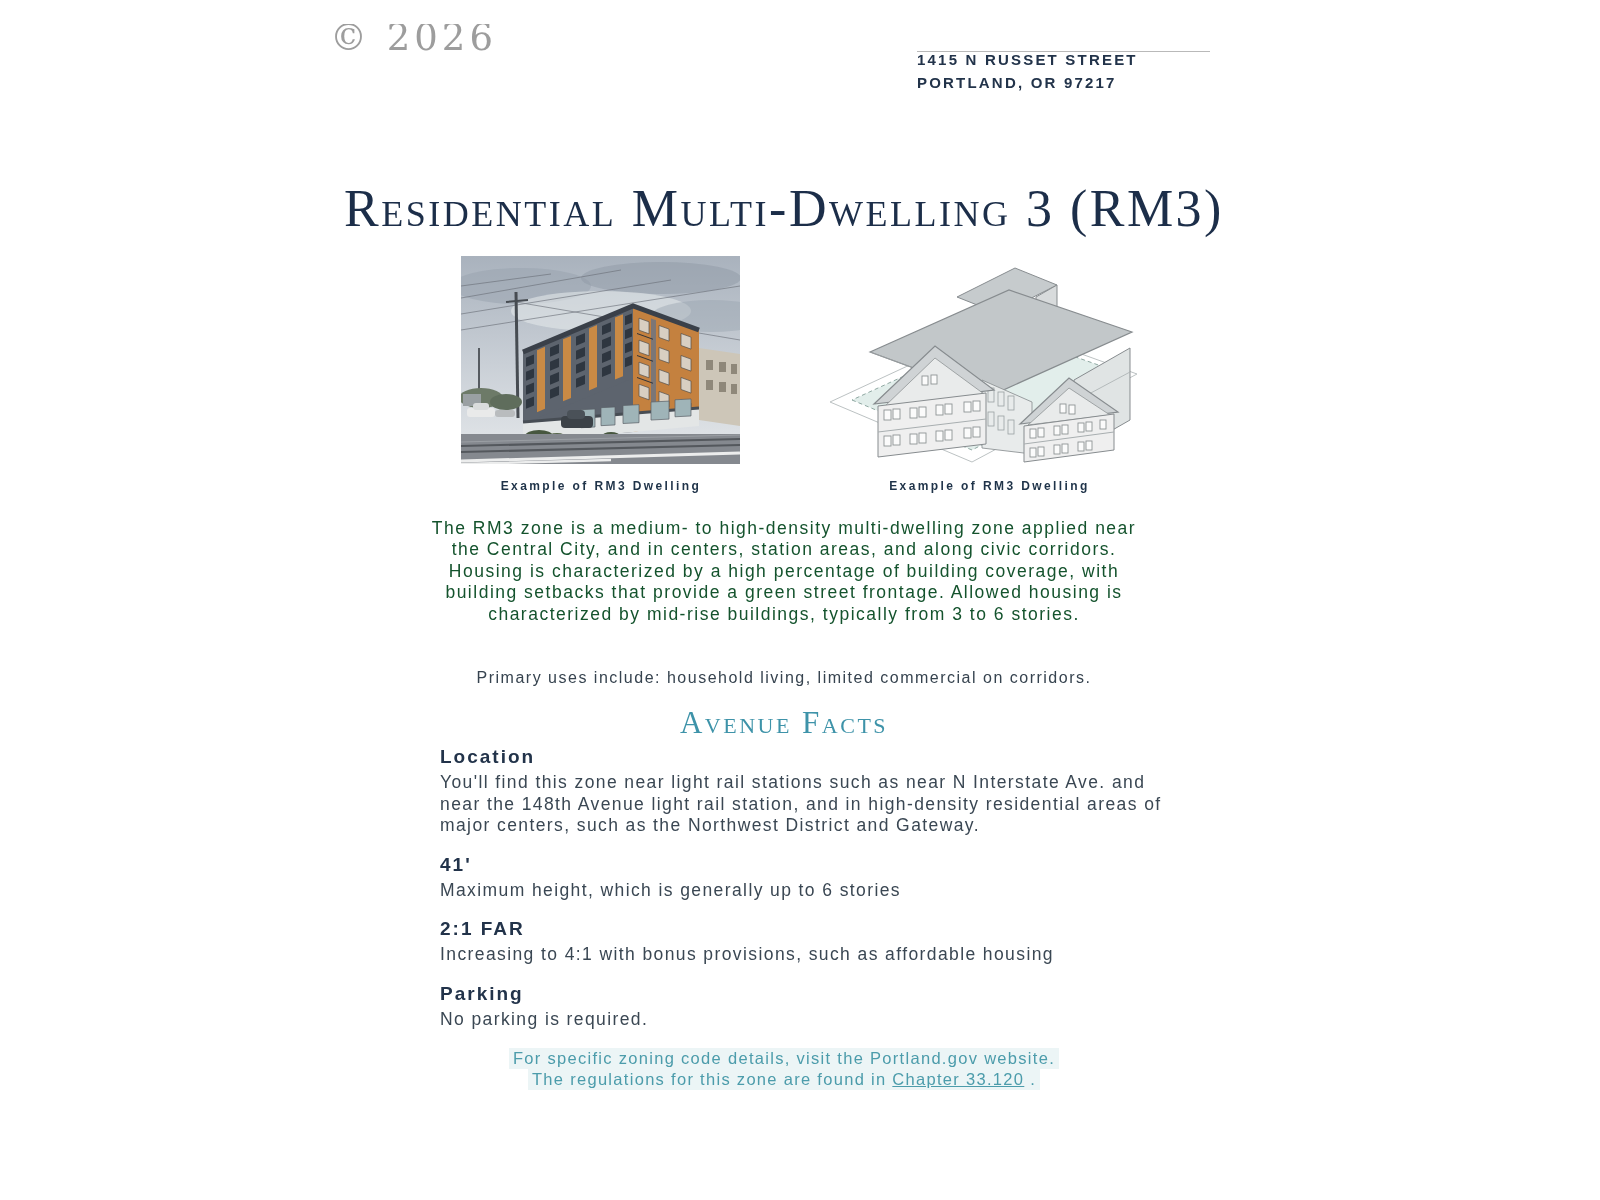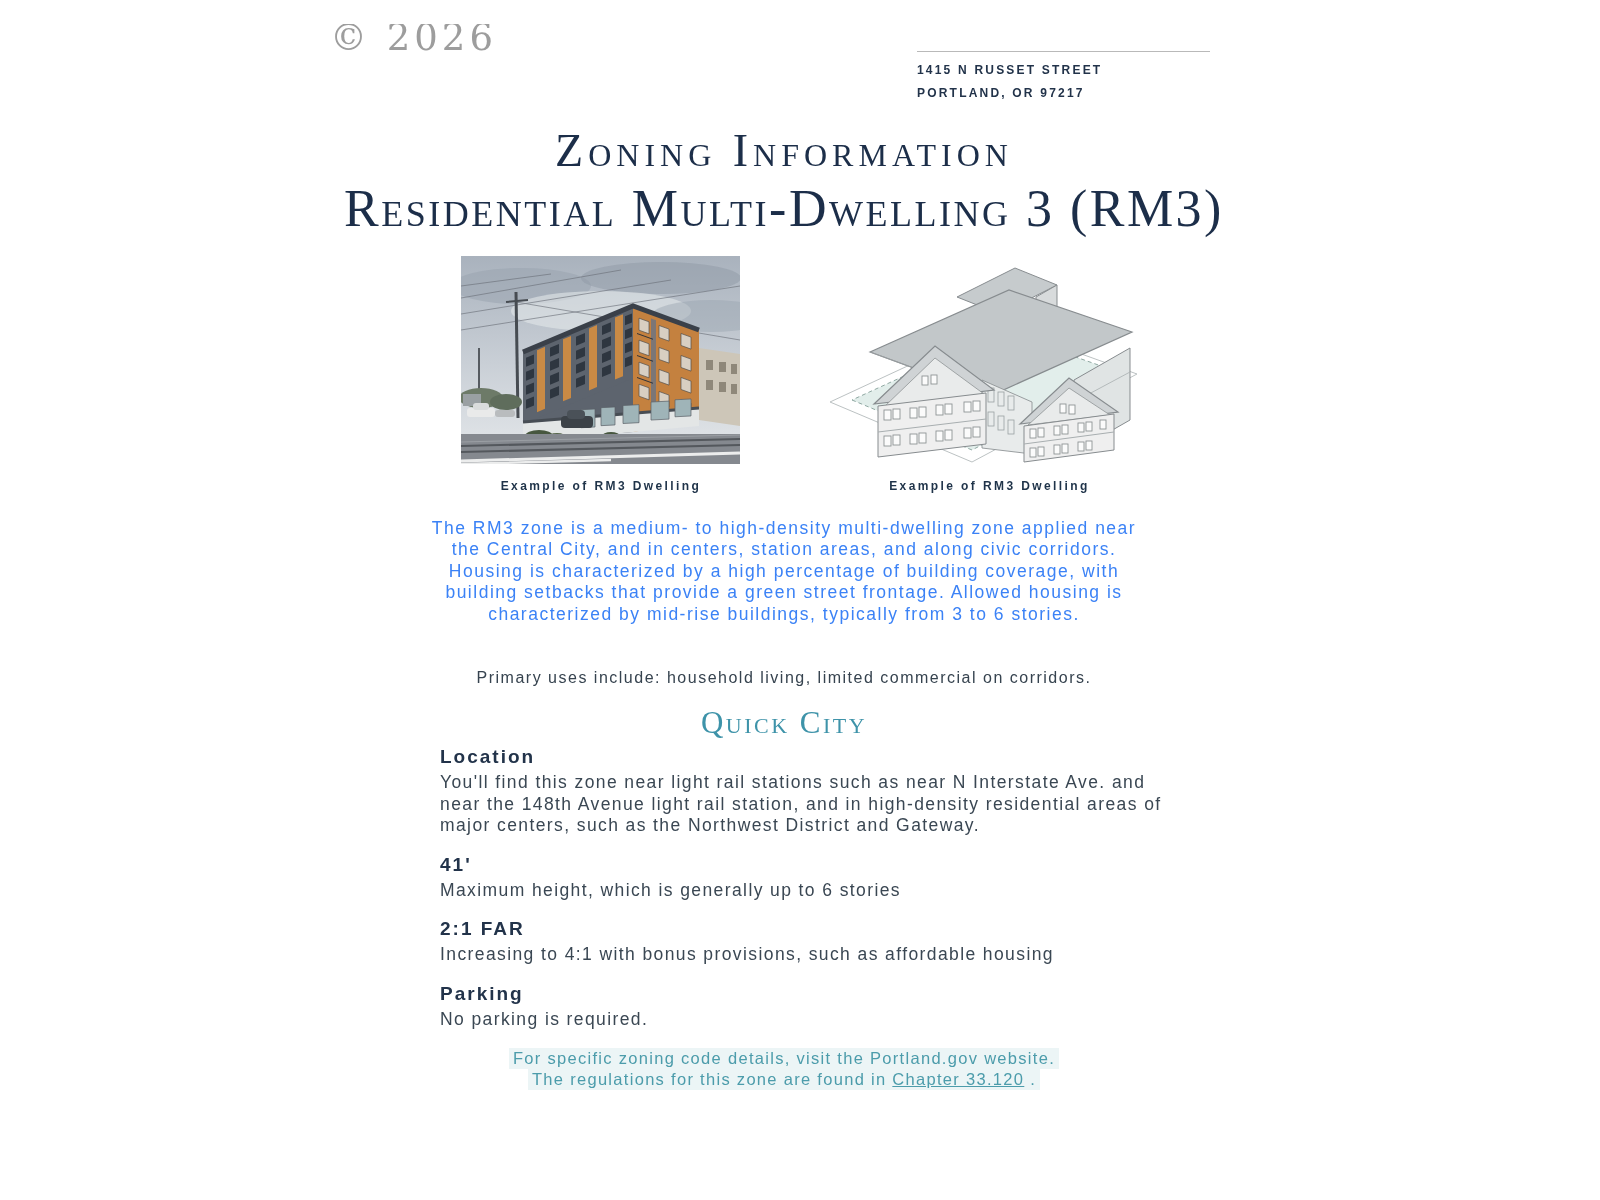--- a/index.html
+++ b/index.html
@@ -8,38 +8,38 @@
     font-family:"Liberation Sans",sans-serif;color:#3a4753;margin-top:24px;
   }
   
   .watermark{
     position:absolute;left:330px;top:-8px;
     font-family:"DejaVu Serif",serif;font-size:37px;color:#8c8c8c;opacity:.85;
     letter-spacing:4px;
   }
   
   .addr-divider{position:absolute;left:917px;top:27px;width:293px;border-top:1.5px solid #b9b9b9;}
-  .addr{position:absolute;left:917px;top:35px;
-    font-size:12px;font-weight:bold;letter-spacing:2.2px;color:#22334a;line-height:23px;}
+  .addr{position:absolute;left:917px;top:24px;
+    font-size:15px;font-weight:bold;letter-spacing:2.2px;color:#22334a;line-height:23px;}
   
   .center-col{position:absolute;left:0;width:1568px;text-align:center;}
   .title1{top:100px;font-family:"Liberation Serif",serif;font-variant:small-caps;
     font-size:46px;letter-spacing:5px;color:#1c2e49;}
   .title2{top:155px;font-family:"Liberation Serif",serif;font-variant:small-caps;
     font-size:52px;letter-spacing:2.5px;color:#1c2e49;}
   
   .fig-photo{position:absolute;left:461px;top:232px;width:279px;height:208px;}
   .fig-sketch{position:absolute;left:822px;top:228px;width:322px;height:218px;}
   .caption{position:absolute;top:455px;font-size:12px;font-weight:bold;
     letter-spacing:2.4px;color:#1f3349;text-align:center;}
   .caption.photo{left:446px;width:310px;}
   .caption.sketch{left:822px;width:335px;}
   
   .descr{top:494px;left:428px;width:712px;position:absolute;text-align:center;
-    font-size:17.5px;line-height:21.4px;letter-spacing:1.5px;color:#3b82f6;}
+    font-size:17.5px;line-height:21.4px;letter-spacing:1.5px;color:#14532d;}
   .primary{top:645px;position:absolute;text-align:center;font-size:16px;
     letter-spacing:1.5px;color:#36434f;}
   .qf-head{top:681px;font-family:"Liberation Serif",serif;font-variant:small-caps;
     font-size:31px;letter-spacing:2.5px;color:#3e93a9;}
   
   .facts{position:absolute;left:440px;top:722px;width:736px;}
   .fact{margin-bottom:17px;}
   .fact-label{font-size:19px;font-weight:bold;letter-spacing:2px;color:#22334a;margin-bottom:4px;}
   .fact-text{font-size:17.5px;line-height:21.5px;letter-spacing:1.4px;color:#3a4753;}
   
@@ -54,21 +54,20 @@
 <div id="page">
 
   <div class="watermark">© 2026</div>
 
   <div class="addr-divider"></div>
   <div class="addr">
     <div>1415 N RUSSET STREET</div>
     <div>PORTLAND, OR 97217</div>
   </div>
 
-  <div class="center-col title1">Zoning Information</div>
   <div class="center-col title2">Residential Multi-Dwelling 3 (RM3)</div>
 
   <div class="fig-photo">
     <svg width="279" height="208" viewBox="0 0 279 208">
       <defs>
         <linearGradient id="sky" x1="0" y1="0" x2="0" y2="1">
           <stop offset="0" stop-color="#a9b2bd"></stop>
             <stop offset="0.6" stop-color="#c9cfd6"></stop>
             <stop offset="1" stop-color="#dde1e5"></stop>
         </linearGradient>
@@ -268,21 +267,21 @@
       </g>
     </svg>
   </div>
 
   <div class="caption photo">Example of RM3 Dwelling</div>
   <div class="caption sketch">Example of RM3 Dwelling</div>
 
   <div class="descr">The RM3 zone is a medium- to high-density multi-dwelling zone applied near the Central City, and in centers, station areas, and along civic corridors. Housing is characterized by a high percentage of building coverage, with building setbacks that provide a green street frontage. Allowed housing is characterized by mid-rise buildings, typically from 3 to 6 stories.</div>
   <div class="center-col primary">Primary uses include: household living, limited commercial on corridors.</div>
 
-  <div class="center-col qf-head">Quick City</div>
+  <div class="center-col qf-head">Avenue Facts</div>
 
   <div class="facts">
     <div class="fact">
       <div class="fact-label">Location</div>
       <div class="fact-text">You'll find this zone near light rail stations such as near N Interstate Ave. and near the 148th Avenue light rail station, and in high-density residential areas of major centers, such as the Northwest District and Gateway.</div>
     </div>
     <div class="fact">
       <div class="fact-label">41'</div>
       <div class="fact-text">Maximum height, which is generally up to 6 stories</div>
     </div>

